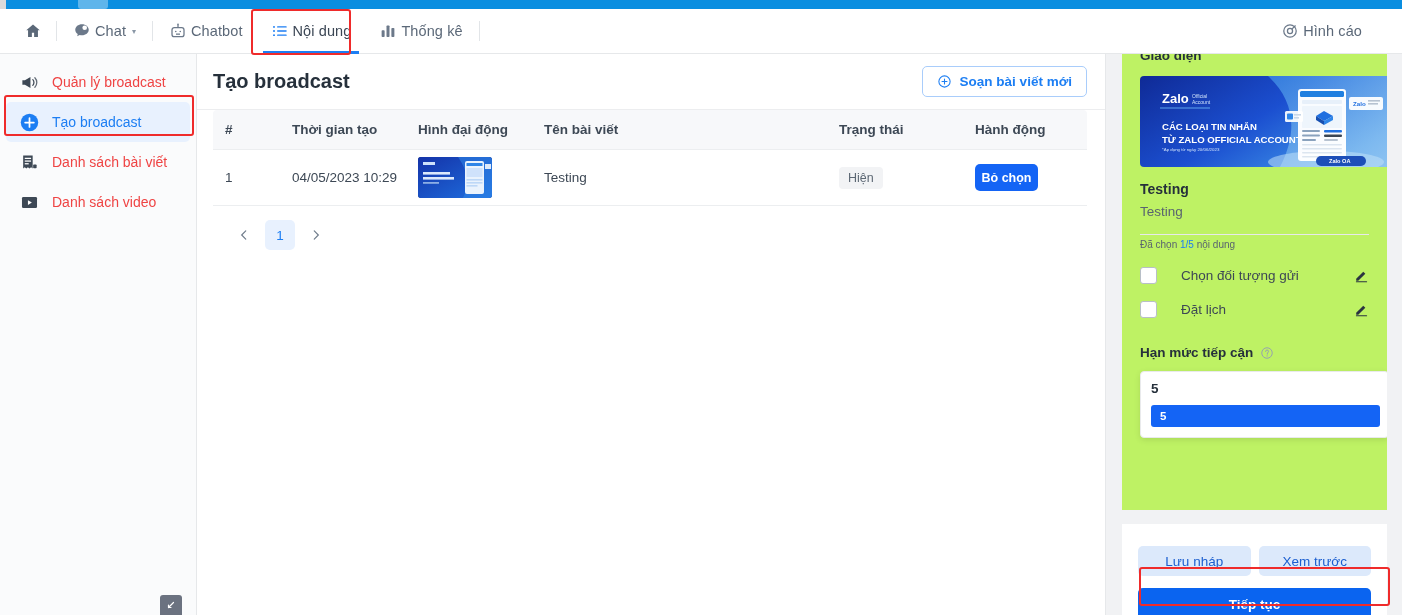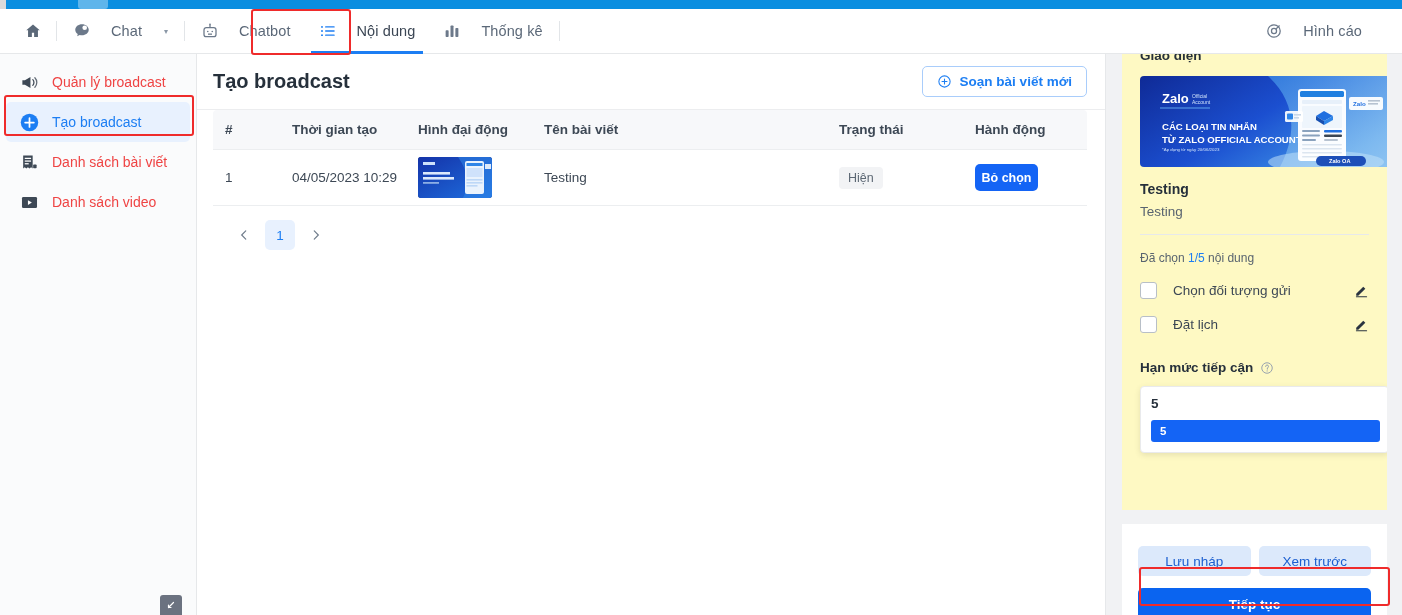--- a/index.html
+++ b/index.html
@@ -25,21 +25,21 @@
   }
 
   
   .topbar{
     position:absolute; top:9px; left:0; width:1402px; height:45px;
     background:#ffffff; border-bottom:1px solid #e6e8ea;
     display:flex; align-items:center;
   }
   .nav-left{ display:flex; align-items:center; height:45px; padding-left:18px; }
   .nav-item{
-    display:flex; align-items:center; gap:20px;
+    display:flex; align-items:center; gap:4px;
     height:45px; padding:0 14px;
     font-size:14.5px; color:#5b6878; white-space:nowrap;
     position:relative; cursor:pointer;
   }
   .nav-item .lbl{ letter-spacing:.1px; }
   .nav-sep{ width:1px; height:20px; background:#e2e5e8; margin:0 2px; }
   .nav-item.active{ color:#3b4654; }
   .nav-item.active::after{
     content:""; position:absolute; left:6px; right:6px; bottom:0;
     height:3px; background:#1c7ef3;
@@ -165,39 +165,39 @@
     background:#e8f1fe; color:#1c7ef3; font-size:13.5px; border-radius:5px; cursor:pointer;
   }
 
   
   .rightpanel{
     position:absolute; top:54px; left:1105px; width:297px; height:561px;
     background:#f1f2f4; border-left:1px solid #e6e8ea;
   }
   .rp-scroll{
     position:absolute; top:0; left:16px; width:265px; height:456px;
-    background:#fef9c3; overflow:hidden;
+    background:#bef264; overflow:hidden;
     padding:0 18px;
   }
   .rp-section-title{
     font-size:13.5px; font-weight:bold; color:#26303b;
     margin-top:-6px; height:18px; overflow:hidden;
   }
   .banner{
     margin-top:10px; width:249px; height:91px; border-radius:4px;
     overflow:hidden; position:relative;
   }
   .rp-title{ font-size:14px; font-weight:bold; color:#26303b; margin-top:14px; }
   .rp-desc{ font-size:13.5px; color:#59646f; margin-top:7px; }
   .rp-divider{ height:1px; background:#e7e9eb; margin-top:15px; }
-  .rp-count{ font-size:12px; color:#59646f; margin-top:16px; }
+  .rp-count{ font-size:10px; color:#59646f; margin-top:4px; }
   .rp-count b{ color:#1c7ef3; font-weight:normal; }
 
   .chk-row{
-    display:flex; align-items:center; margin-top:17px; gap:16px;
+    display:flex; align-items:center; margin-top:17px; gap:24px;
   }
   .chkbox{
     width:17px; height:17px; border:1.5px solid #b8bfc7; border-radius:3px;
     background:#fff; flex:0 0 17px; cursor:pointer;
   }
   .chk-label{ font-size:13.5px; color:#3d4855; }
   .pen{ margin-left:auto; cursor:pointer; }
 
   .rp-limit-title{
     display:flex; align-items:center; gap:7px;

